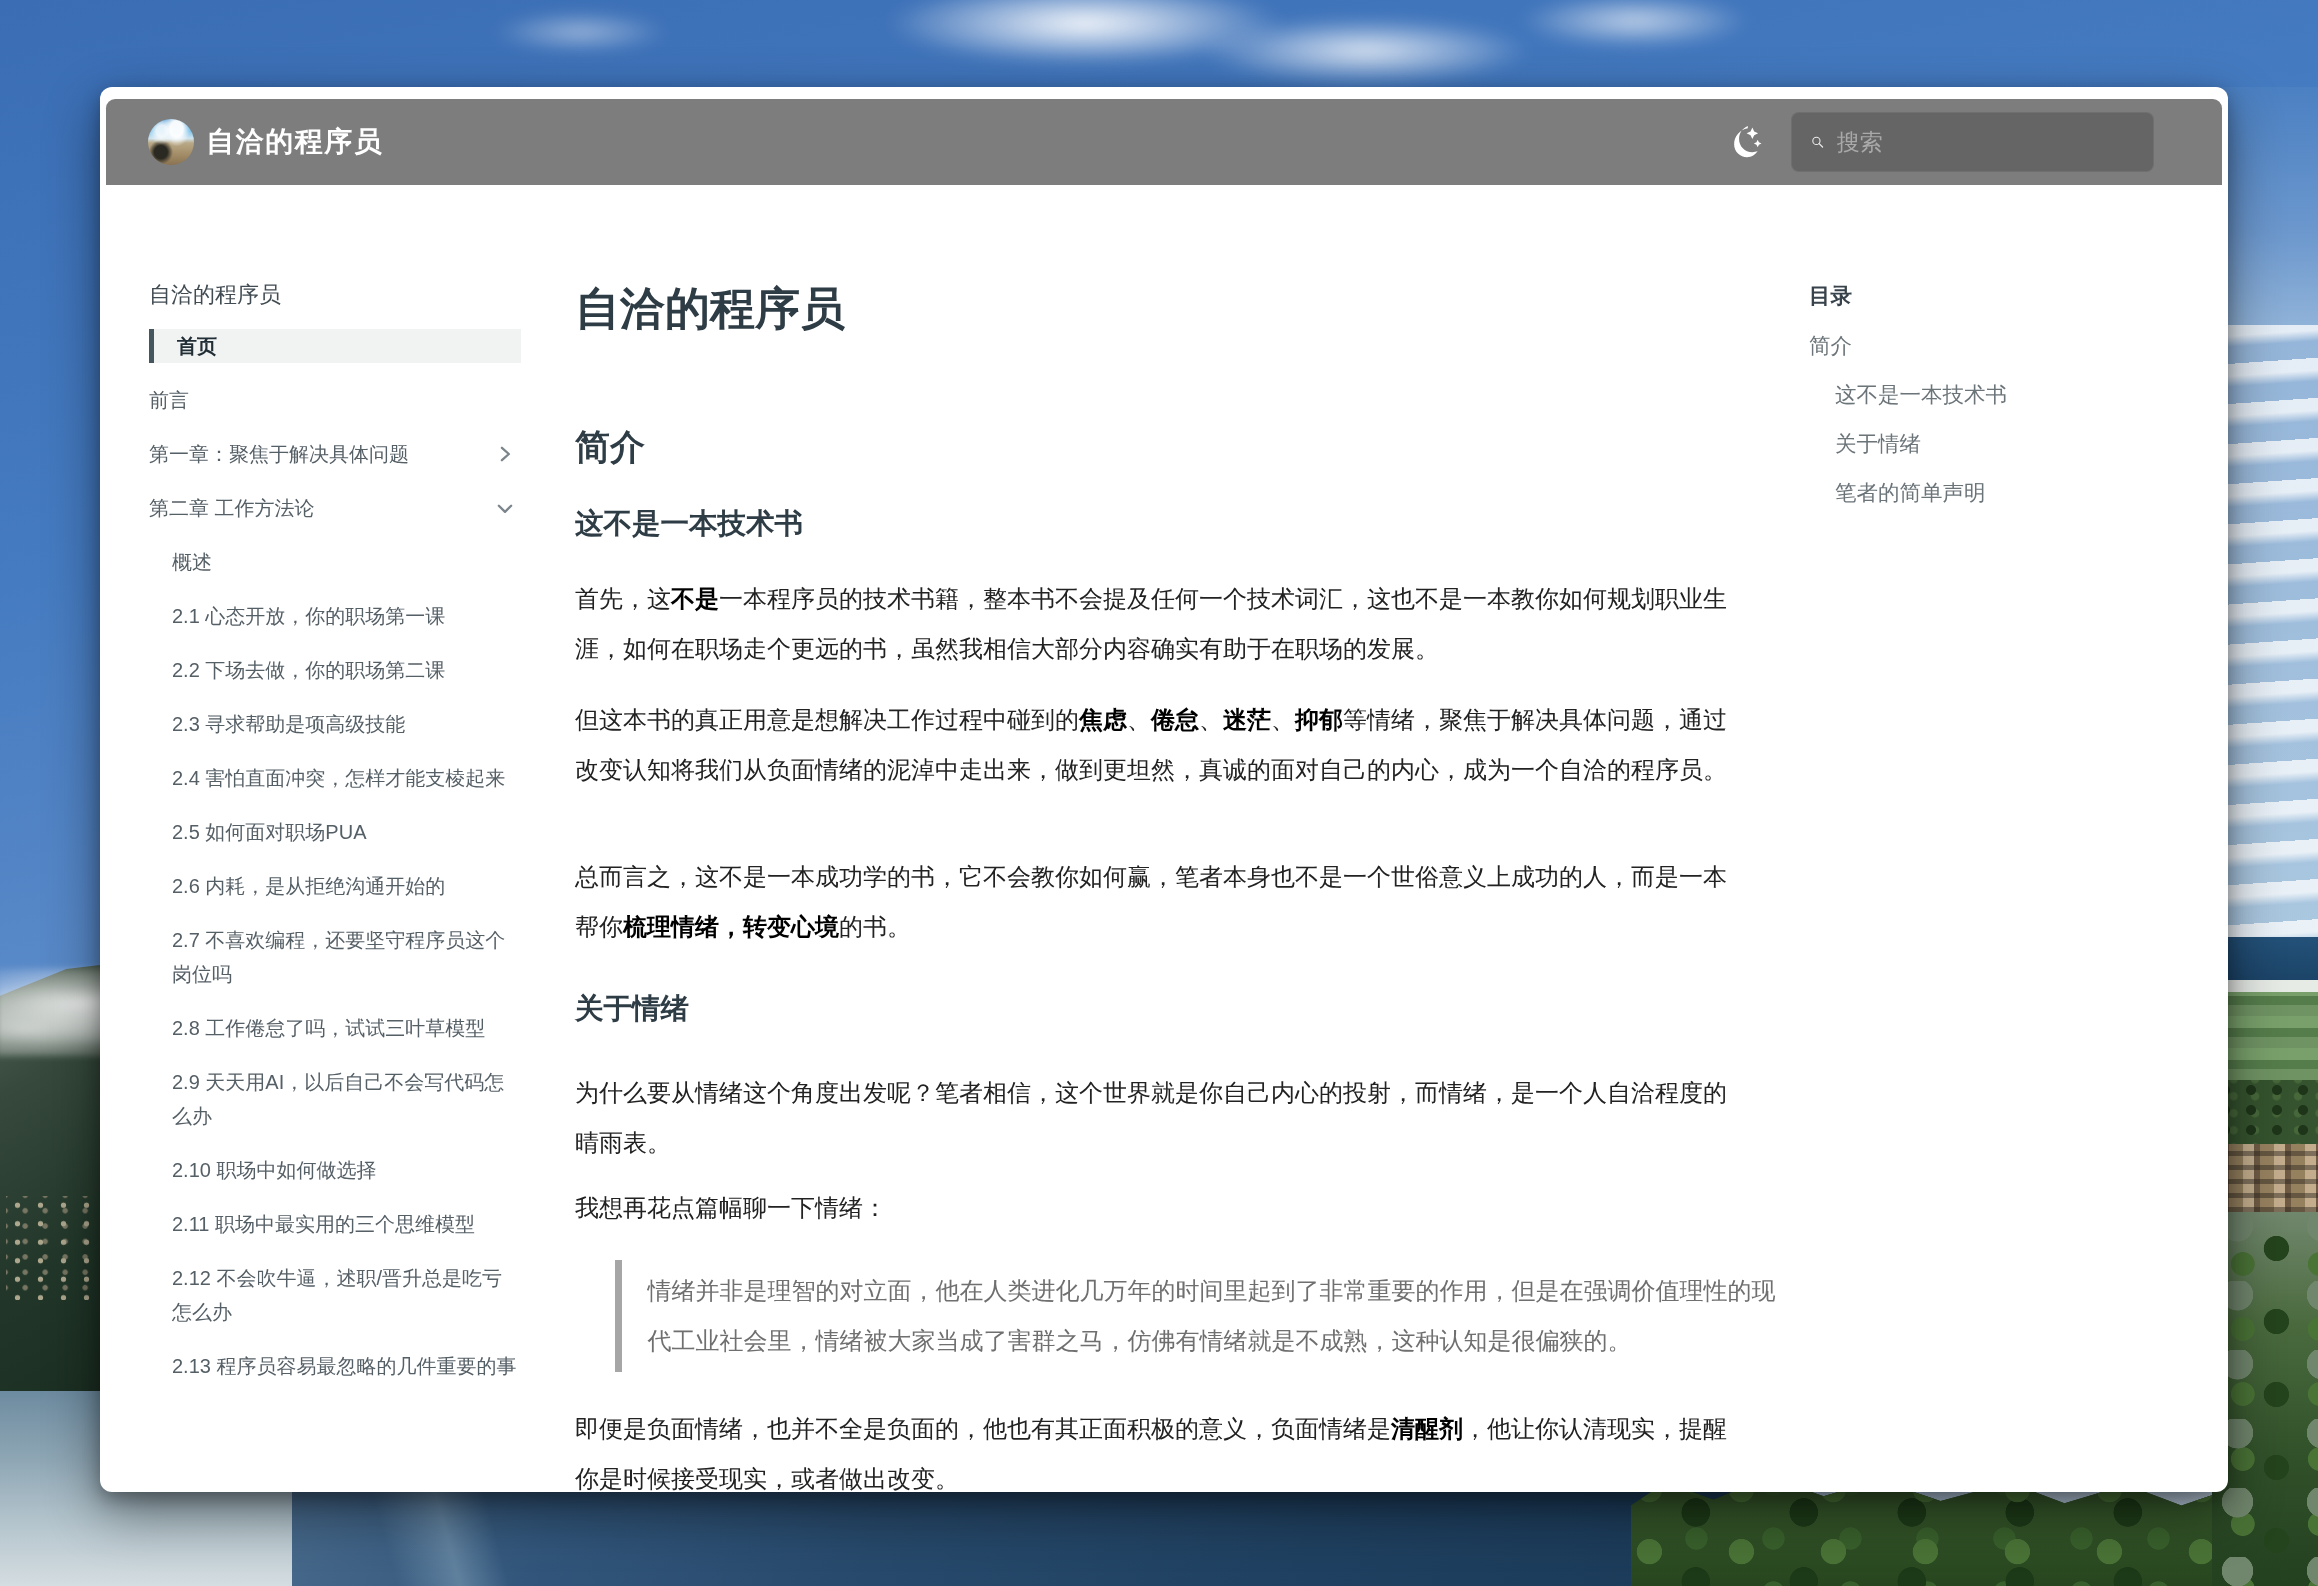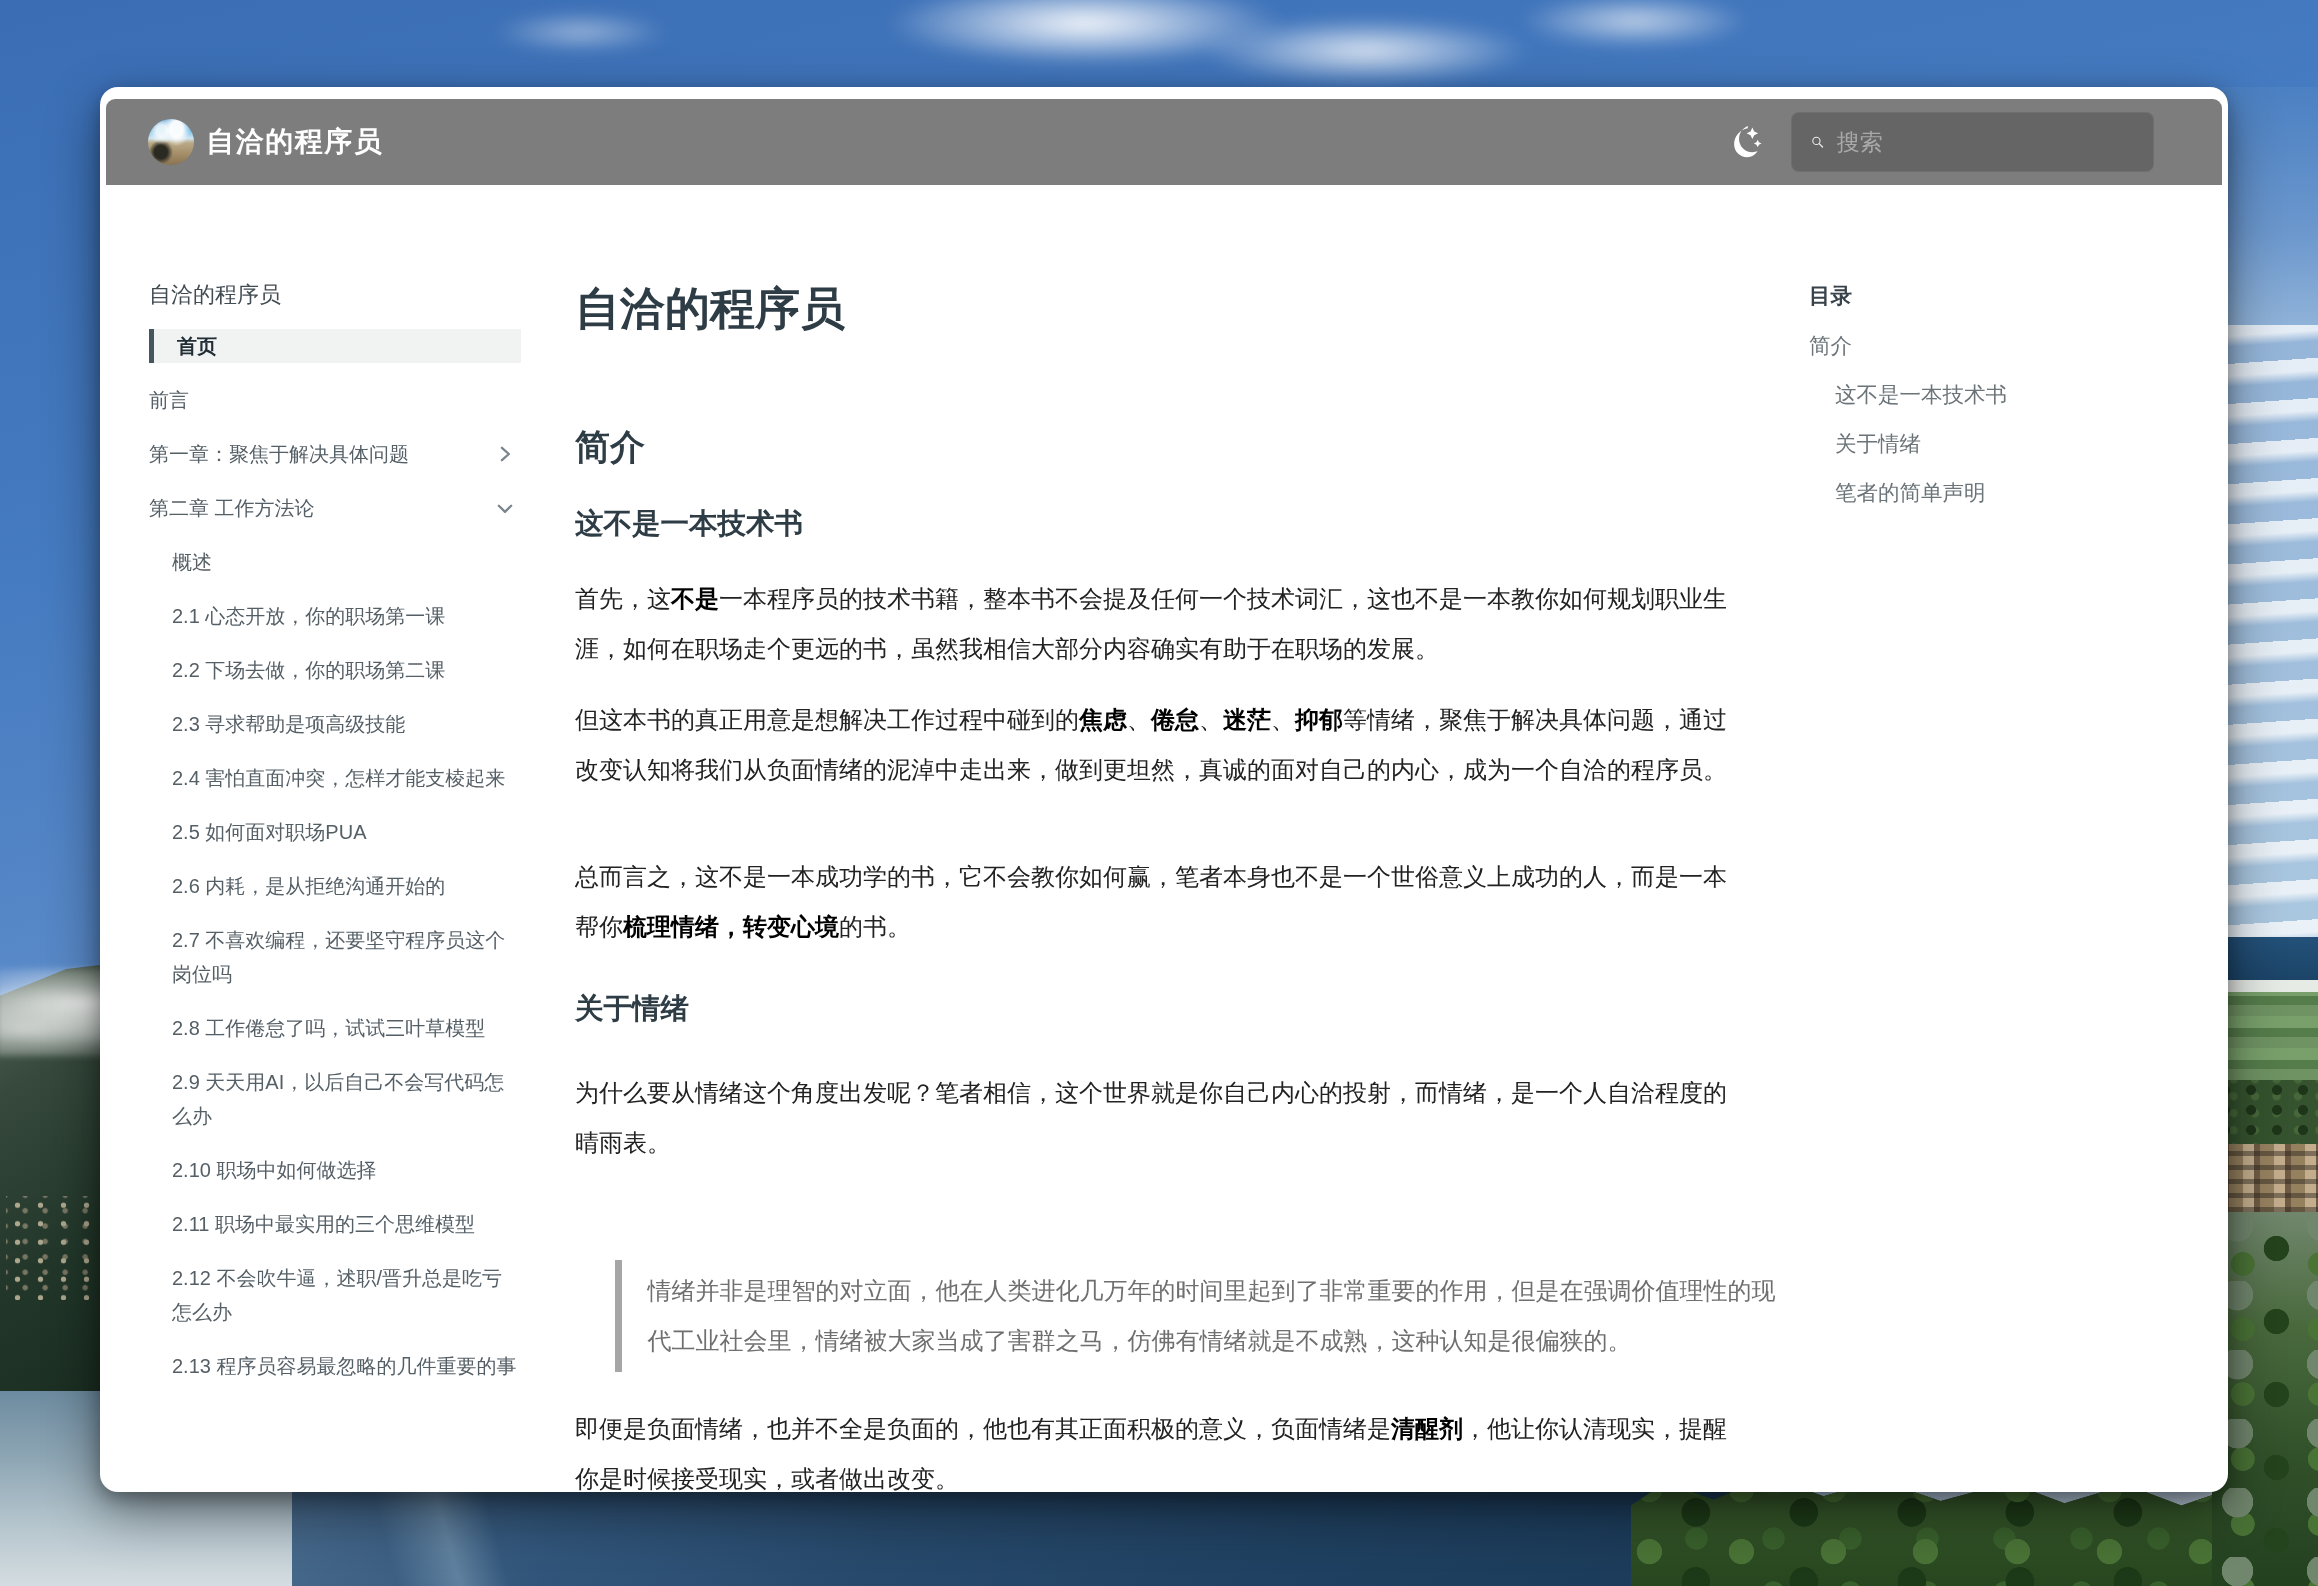--- a/index.html
+++ b/index.html
@@ -61,21 +61,21 @@
                repeating-linear-gradient(90deg,#c3ad8d 0 10.8px,#6f5b44 10.8px 17px,#96815f 17px 31px);}
   .rs-lower{height:375px;background-color:#3f5f33;
     background-image:radial-gradient(circle at 30% 20%,#71876d 0 15.4px,transparent 16px),
                      radial-gradient(circle at 70% 50%,#24441d 0 12.3px,transparent 13px),
                      radial-gradient(circle at 40% 80%,#4a7336 0 11.5px,transparent 12.3px),
                      linear-gradient(180deg,#71876d 0%,#4a6a3e 30%,#31512a 65%,#23401f 100%);
     background-size:85px 69px,92px 73px,77px 65px,100% 100%;}
 
   
   .window{position:absolute;left:100px;top:87px;width:2128px;height:1405px;background:#ffffff;
-    border-radius:18px;overflow:hidden;z-index:10;
+    border-radius:12px;overflow:hidden;z-index:10;
     box-shadow:0 20px 54px rgba(0,0,0,.45),0 6.2px 17px rgba(0,0,0,.28);}
 
   .appbar{position:absolute;left:6.2px;right:6.2px;top:12.3px;height:86px;background:#7d7d7d;
     border-radius:9.2px 9.2px 0 0;}
   .avatar{position:absolute;left:42px;top:20px;width:46px;height:46px;border-radius:50%;overflow:hidden;
     background:radial-gradient(ellipse at 62% 22%,rgba(255,255,255,.95) 0 16%,rgba(255,255,255,0) 34%),
                radial-gradient(ellipse at 30% 26%,rgba(255,255,255,.8) 0 12%,rgba(255,255,255,0) 28%),
                radial-gradient(ellipse at 28% 72%,#2b2a22 0 14%,rgba(0,0,0,0) 26%),
                linear-gradient(180deg,#5d9fd4 0%,#7ec3ea 26%,#cfe4f0 42%,#b9a987 52%,#a6906b 74%,#8a7350 100%);}
   .app-title{position:absolute;left:100px;top:0;height:86px;line-height:86px;
@@ -230,20 +230,21 @@
 
     <main class="main">
       <h1>自洽的程序员</h1>
       <h2>简介</h2>
       <h3 class="h3a">这不是一本技术书</h3>
       <p class="p1"><span>首先，这</span><b>不是</b><span>一本程序员的技术书籍，整本书不会提及任何一个技术词汇，这也不是一本教你如何规划职业生涯，如何在职场走个更远的书，虽然我相信大部分内容确实有助于在职场的发展。</span></p>
       <p class="p2"><span>但这本书的真正用意是想解决工作过程中碰到的</span><b>焦虑</b><span>、</span><b>倦怠</b><span>、</span><b>迷茫</b><span>、</span><b>抑郁</b><span>等情绪，聚焦于解决具体问题，通过改变认知将我们从负面情绪的泥淖中走出来，做到更坦然，真诚的面对自己的内心，成为一个自洽的程序员。</span></p>
       <p class="p3"><span>总而言之，这不是一本成功学的书，它不会教你如何赢，笔者本身也不是一个世俗意义上成功的人，而是一本帮你</span><b>梳理情绪，转变心境</b><span>的书。</span></p>
       <h3 class="h3b">关于情绪</h3>
       <p class="p4">为什么要从情绪这个角度出发呢？笔者相信，这个世界就是你自己内心的投射，而情绪，是一个人自洽程度的晴雨表。</p>
+      <p class="p5">我想再花点篇幅聊一下情绪：</p>
       <blockquote class="quote">情绪并非是理智的对立面，他在人类进化几万年的时间里起到了非常重要的作用，但是在强调价值理性的现代工业社会里，情绪被大家当成了害群之马，仿佛有情绪就是不成熟，这种认知是很偏狭的。</blockquote>
       <p class="p6"><span>即便是负面情绪，也并不全是负面的，他也有其正面积极的意义，负面情绪是</span><b>清醒剂</b><span>，他让你认清现实，提醒你是时候接受现实，或者做出改变。</span></p>
     </main>
 
     <aside class="toc">
       <div class="toc-title">目录</div>
       <div class="toc-item">简介</div>
       <div class="toc-item lvl2">这不是一本技术书</div>
       <div class="toc-item lvl2">关于情绪</div>
       <div class="toc-item lvl2">笔者的简单声明</div>

